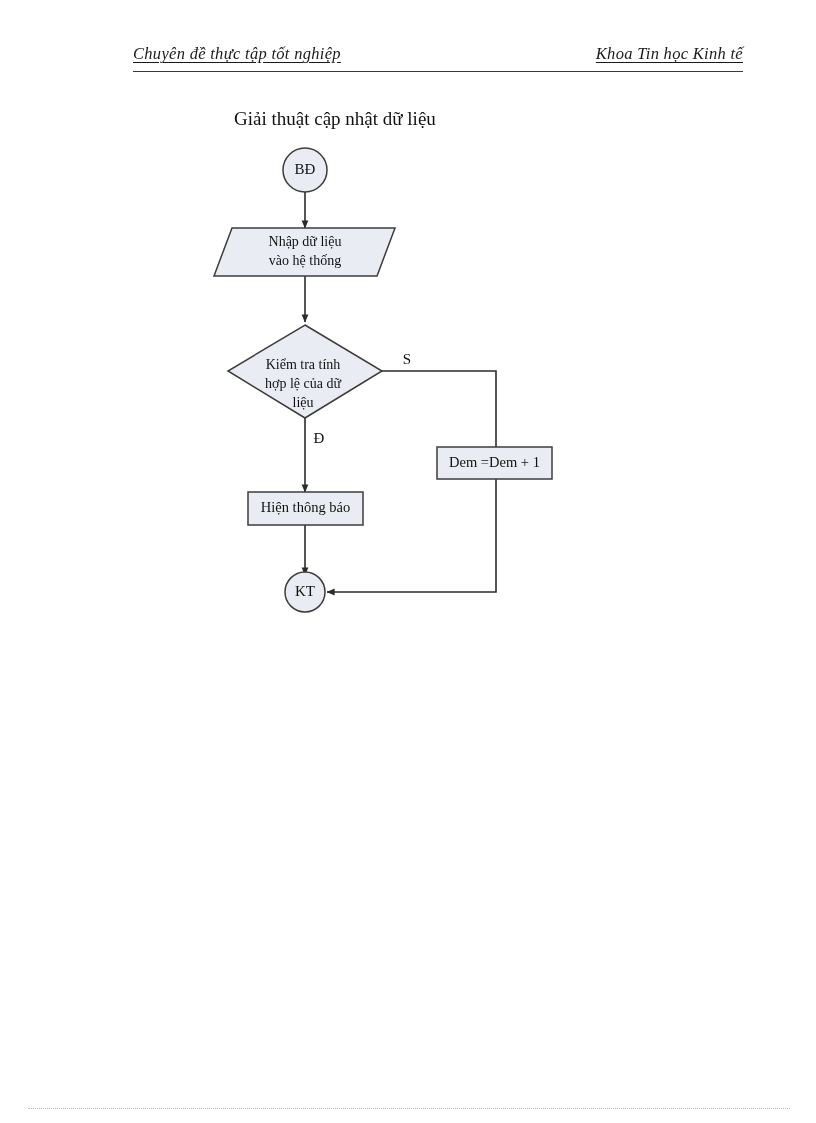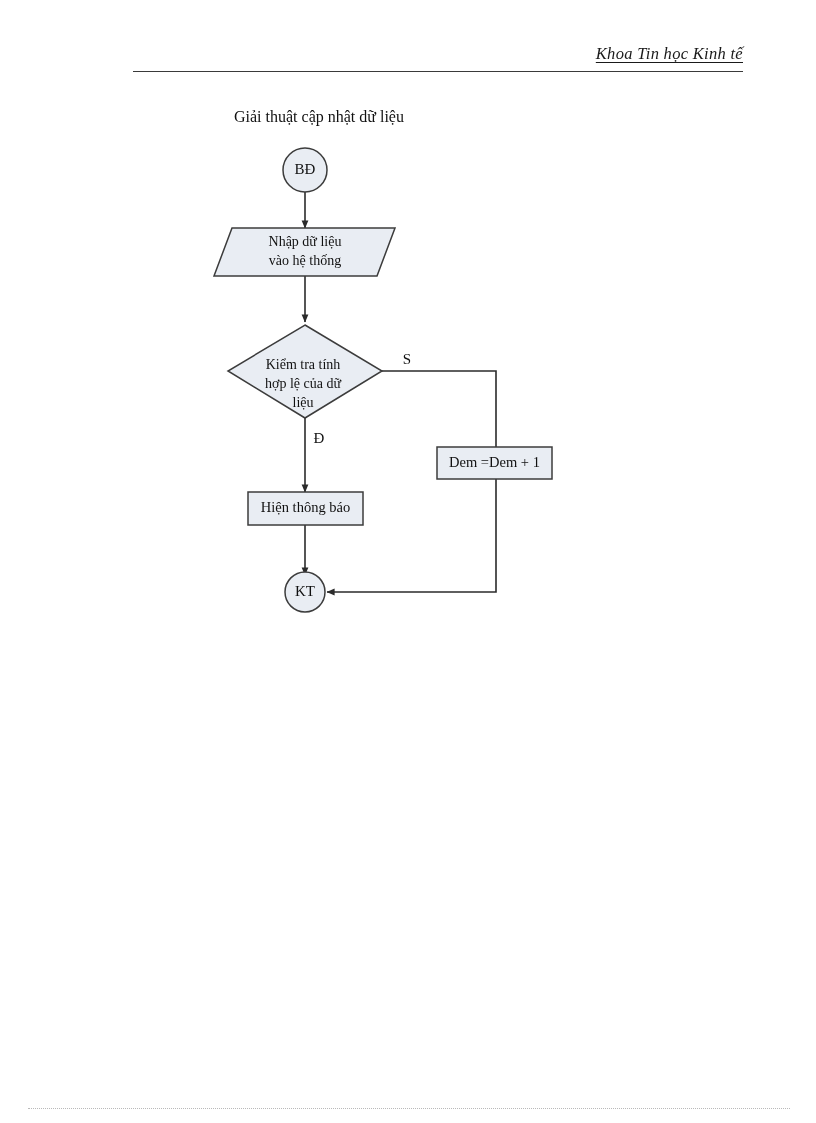--- a/index.html
+++ b/index.html
@@ -64,21 +64,21 @@
     width: 762px;
     height: 0;
     border-top: 1px dotted #b9b9b9;
   }
 
   
   .figure-title {
     position: absolute;
     left: 234px;
     top: 108px;
-    font-size: 16px;
+    font-size: 19px;
     color: #111111;
     white-space: nowrap;
   }
 
   
   #flowchart {
     position: absolute;
     left: 0;
     top: 0;
     width: 672px;
@@ -101,20 +101,21 @@
   .label-decision { font-size: 14px; }
   .label-process  { font-size: 14.5px; }
   .label-branch   { font-size: 15px; }
 </style>
 </head>
 <body>
 
 <div id="page">
 
   <div class="page-header">
+    <span class="hdr-text hdr-left">Chuyên đề thực tập tốt nghiệp</span>
     <span class="hdr-text hdr-right">Khoa Tin học Kinh tế</span>
     <div class="hdr-rule"></div>
   </div>
 
   <div class="figure-title">Giải thuật cập nhật dữ liệu</div>
 
   <div id="flowchart">
     <svg viewBox="0 0 816 1123" xmlns="http://www.w3.org/2000/svg">
       <defs>
         <marker id="arrowhead" markerWidth="9" markerHeight="9" refX="7.6" refY="4" orient="auto" markerUnits="userSpaceOnUse">

